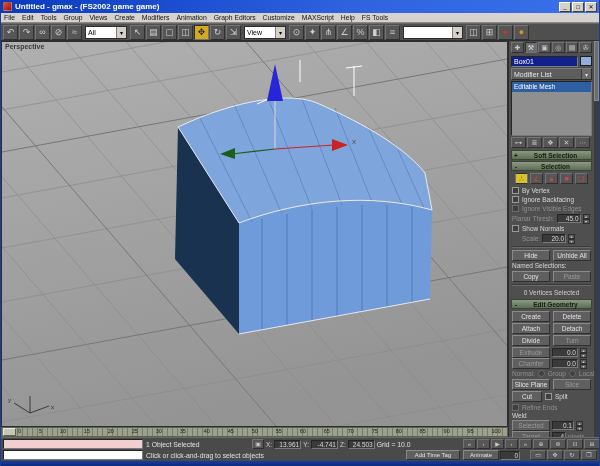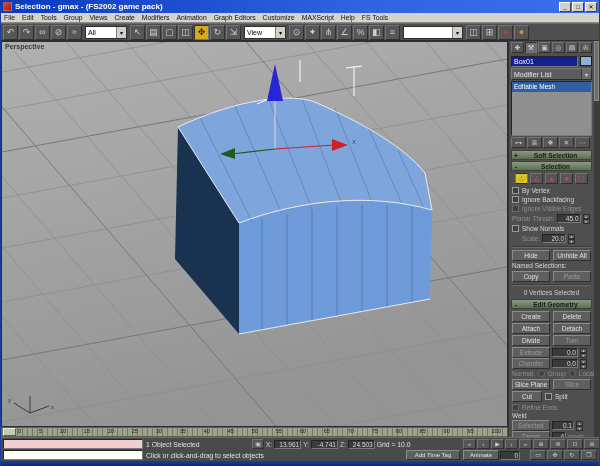--- a/index.html
+++ b/index.html
@@ -100,21 +100,21 @@
   .time-fld { width:20px; height:9px; }
   .bottom-strip { height:5px; background:linear-gradient(#1a3c9e,#0a2a7e); }
 </style>
 </head>
 <body>
 
 <div id="app" data-name="gmax-window">
 
   <div class="titlebar" data-name="title-bar">
     <div class="app-ico" data-name="gmax-app-icon"></div>
-    <div class="t-title" data-name="window-title">Selection - gmax - (FS2002 game pack)</div>
+    <div class="t-title" data-name="window-title">Untitled - gmax - (FS2002 game game)</div>
     <div class="t-btn" data-name="minimize-button">_</div>
     <div class="t-btn" data-name="maximize-button">□</div>
     <div class="t-btn" data-name="close-button">✕</div>
   </div>
 
   <div class="menubar" data-name="menu-bar">
       <span class="menu-item" data-name="menu-item">File</span>
       <span class="menu-item" data-name="menu-item">Edit</span>
       <span class="menu-item" data-name="menu-item">Tools</span>
       <span class="menu-item" data-name="menu-item">Group</span>

